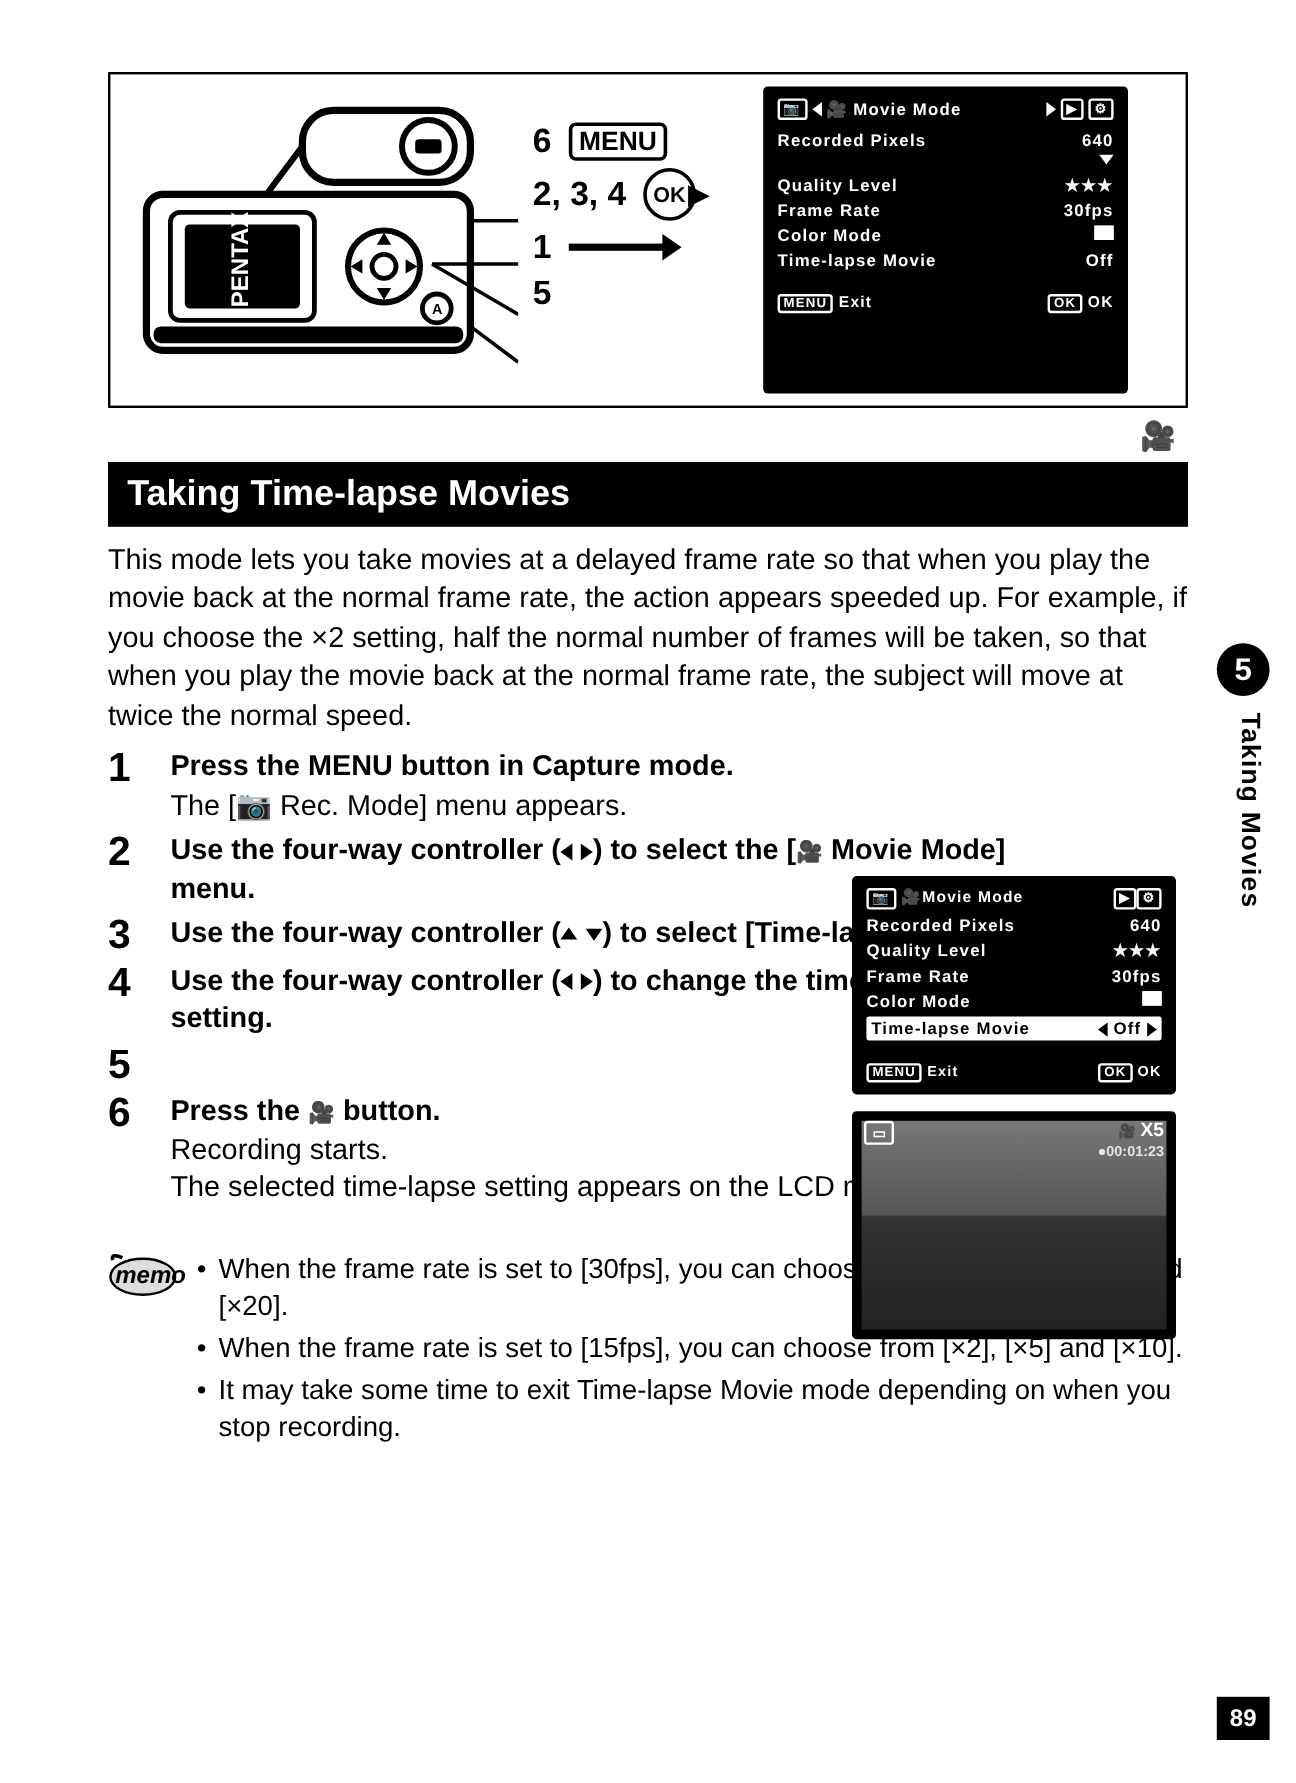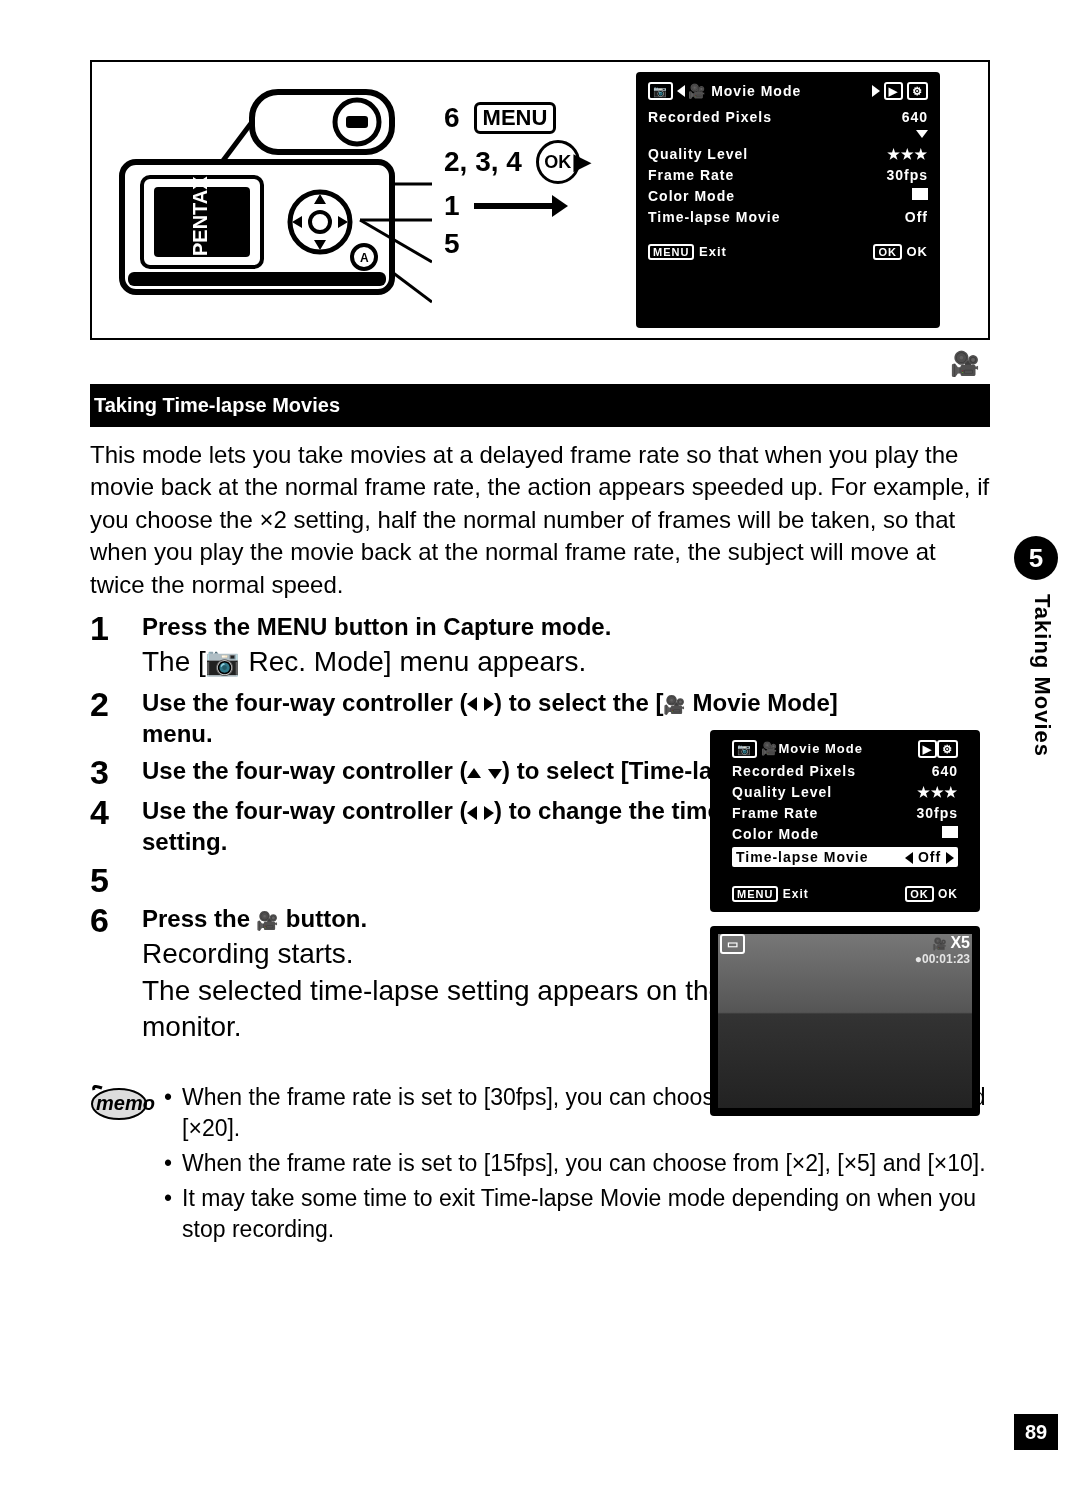--- a/index.html
+++ b/index.html
@@ -17,30 +17,30 @@
   .arrow-r{font-size:22px;margin-left:-6px}
   .long-arrow{height:6px;background:#000;width:80px;position:relative}
   .long-arrow:after{content:"";position:absolute;right:-14px;top:-8px;border-left:16px solid #000;border-top:11px solid transparent;border-bottom:11px solid transparent}
   .lcd{width:280px;background:#000;color:#fff;border-radius:4px;padding:10px 12px;font-size:15px;font-weight:bold;letter-spacing:1px;display:flex;flex-direction:column;gap:5px}
   .lcd .hdr{display:flex;align-items:center;justify-content:space-between;font-size:14px;margin-bottom:4px}
   .lcd .hdr .icos{display:flex;gap:4px;align-items:center}
   .ico{display:inline-block;border:2px solid #fff;border-radius:3px;padding:0 3px;font-size:11px;line-height:14px}
   .lcd .row2{display:flex;justify-content:space-between;font-size:14px}
   .lcd .ftr{display:flex;justify-content:space-between;margin-top:14px;font-size:13px}
   .movie-ico{font-size:24px;text-align:right;margin:2px 10px 6px 0}
-  .heading-bar{background:#000;color:#fff;font-weight:bold;font-size:20px;padding:10px 4px;margin-bottom:12px}
+  .heading-bar{background:#000;color:#fff;font-weight:bold;font-size:30px;padding:10px 16px;margin-bottom:12px}
   .intro{font-size:24px;line-height:1.35;margin-bottom:10px}
   .steps{width:780px}
   .step{display:flex;gap:18px;margin-bottom:6px}
   .step .num{font-weight:bold;font-size:34px;width:34px;flex:none;line-height:1}
   .step .body{flex:1}
   .step .body .t{font-weight:bold;font-size:24px;line-height:1.3}
-  .step .body .d{font-size:28px;line-height:1.3;margin-top:2px}
+  .step .body .d{font-size:24px;line-height:1.3;margin-top:2px}
   .side-figs{position:absolute;right:100px;top:730px;width:270px;display:flex;flex-direction:column;gap:14px}
-  .lcd2{background:#000;color:#fff;border-radius:4px;padding:10px 22px;font-size:14px;font-weight:bold;letter-spacing:1px;display:flex;flex-direction:column;gap:5px}
+  .lcd2{background:#000;color:#fff;border-radius:4px;padding:10px 12px;font-size:14px;font-weight:bold;letter-spacing:1px;display:flex;flex-direction:column;gap:5px}
   .lcd2 .hl{background:#fff;color:#000;display:flex;justify-content:space-between;align-items:center;padding:2px 4px;border-radius:2px}
   .rec-screen{background:#000;border-radius:4px;height:190px;position:relative;overflow:hidden;color:#fff}
   .rec-screen .scene{position:absolute;inset:8px;background:linear-gradient(#777 0%,#555 45%,#333 46%,#222 100%)}
   .rec-screen .ov{position:absolute;inset:0;font-size:12px;font-weight:bold}
   .rec-screen .topl{position:absolute;top:8px;left:10px;border:2px solid #fff;border-radius:3px;padding:1px 5px;font-size:12px}
   .rec-screen .tr{position:absolute;top:8px;right:10px;text-align:right}
   .rec-screen .tr .x{font-size:16px}
   .rec-screen .tr .tm{color:#e5e5e5;font-size:12px}
   .memo-block{display:flex;gap:16px;margin-top:36px}
   .memo-ico{width:58px;flex:none;font-style:italic;font-weight:bold;font-size:20px;position:relative}

